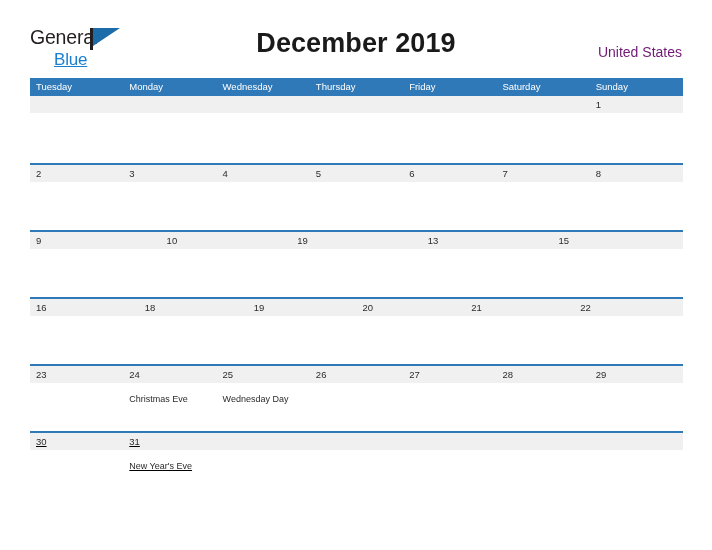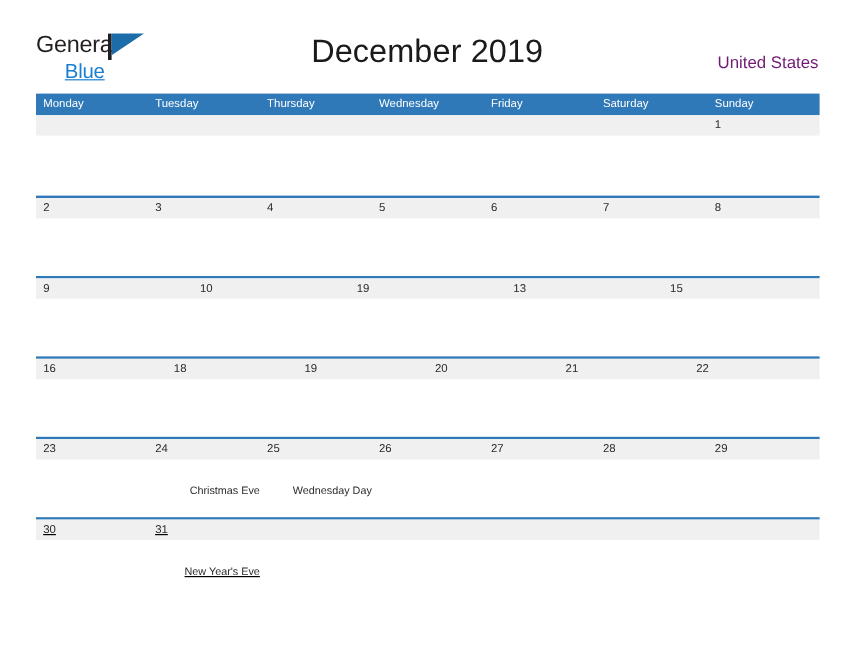--- a/index.html
+++ b/index.html
@@ -82,21 +82,21 @@
   }
 
   .cal-title {
     position: absolute;
     left: 0;
     right: 0;
     top: 2px;
     text-align: center;
     font-size: 27px;
     color: #1a1a1a;
-    font-weight: normal;
+    font-weight: bold;
     letter-spacing: 0.1px;
   }
   .cal-country {
     position: absolute;
     right: 0;
     top: 18px;
     font-size: 14px;
     color: #701a75;
     white-space: nowrap;
   }
@@ -155,22 +155,21 @@
     font-size: 9.5px;
     line-height: 17px;
     color: #2b2b2b;
     height: 17px;
   }
   .day-num:empty {
     height: 17px;
   }
   .events {
     position: relative;
-    padding-top: 20px;
-    text-align: right;
+    padding-top: 10px;
   }
   .event {
     font-size: 9px;
     line-height: 12px;
     color: #2b2b2b;
     white-space: nowrap;
   }
   .week.last {
     height: 42px;
     text-decoration: underline;
@@ -192,24 +191,24 @@
       <span class="logo-blue">Blue</span>
     </div>
 
     <div class="cal-title">December 2019</div>
     <div class="cal-country">United States</div>
   </div>
 
   <div class="calendar">
 
     <div class="dow-row">
+      <div class="dow">Tuesday</div>
       <div class="dow">Monday</div>
-      <div class="dow">Tuesday</div>
+      <div class="dow">Wednesday</div>
       <div class="dow">Thursday</div>
-      <div class="dow">Wednesday</div>
       <div class="dow">Friday</div>
       <div class="dow">Saturday</div>
       <div class="dow">Sunday</div>
     </div>
 
     <div id="weeks-container">
         <div class="week">
           <div class="band"></div>
           <div class="cells">
             <div class="day">

